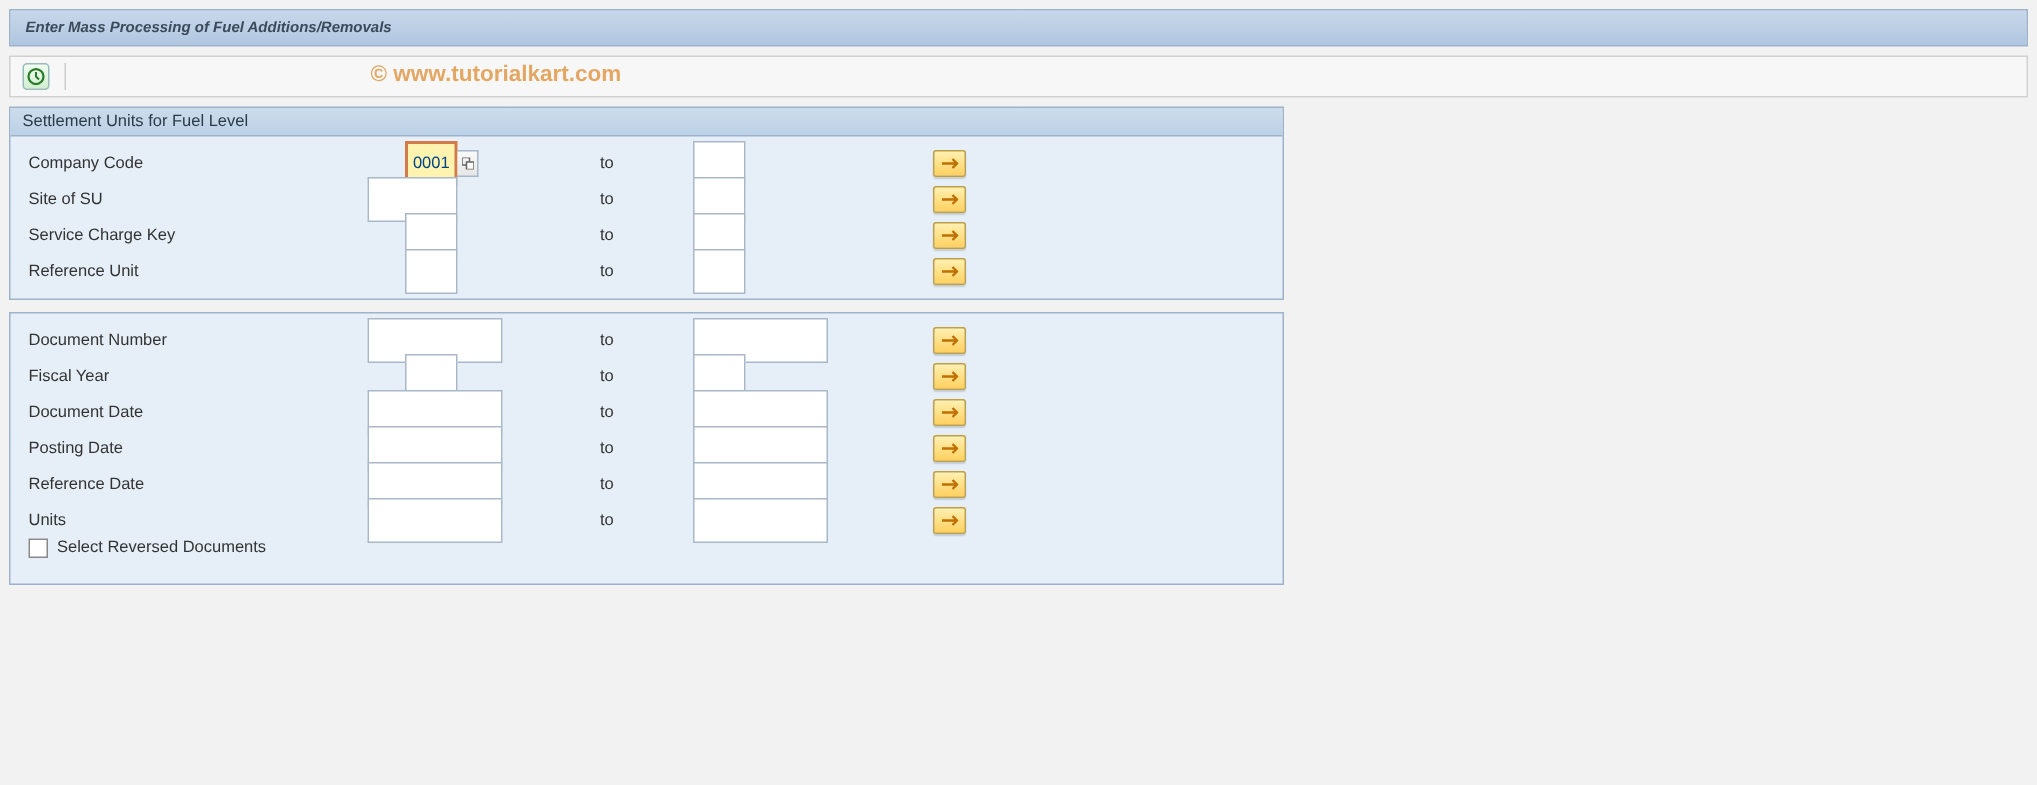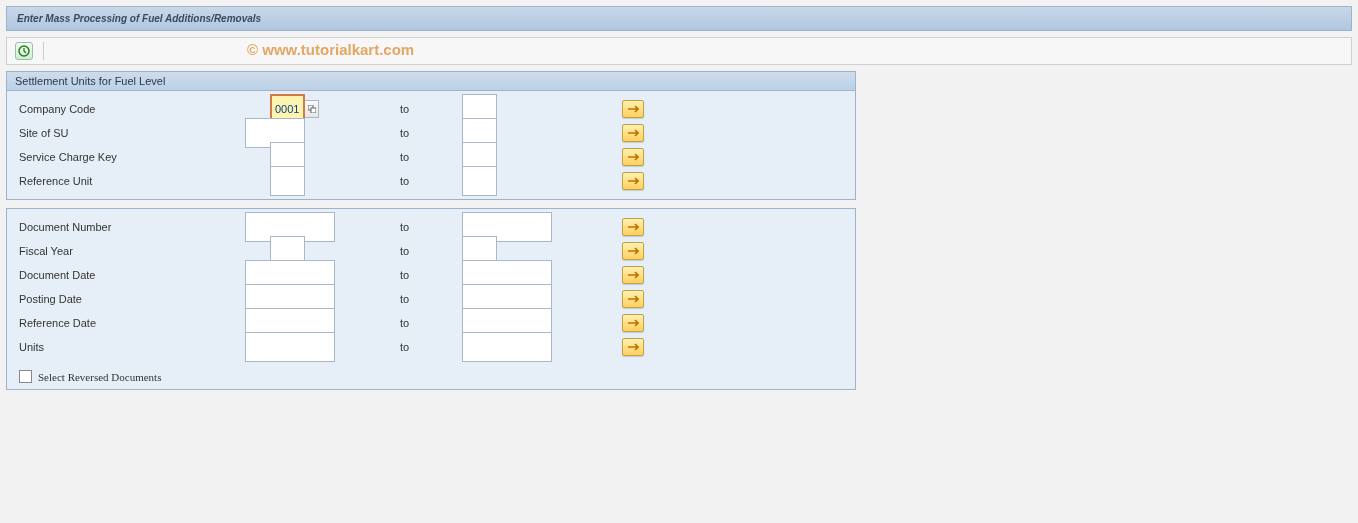--- a/index.html
+++ b/index.html
@@ -59,21 +59,21 @@
       padding: 3px 8px;
       font-size: 11px;
       color: #2a3a4a;
     }
     .gb-body{padding:6px 8px;}
     .row{display:flex;align-items:center;height:24px;}
     .lbl{width:230px;padding-left:4px;}
     .to-lbl{width:62px;text-align:left;}
     .inp{
       border:1px solid #a8b8c8;background:#fff;height:30px;
-      font-size:11px;padding:1px 3px;
+      font-size:11px;padding:1px 3px;text-align:center;
     }
     .inp.w35{width:35px;}
     .inp.w60{width:60px;}
     .inp.w90{width:90px;}
     .inp.highlight{background:#fff3b0;border:2px solid #d27a4a;color:#004488;}
     .f4{
       width:14px;height:18px;border:1px solid #a8b8c8;border-left:none;
       background:linear-gradient(to bottom,#fafafa,#e6e6e6);
       display:flex;align-items:center;justify-content:center;
       cursor:pointer;
@@ -81,21 +81,21 @@
     .f4 svg{width:8px;height:8px;}
     .cell-from-wrap{display:flex;align-items:center;width:155px;}
     .cell-to-wrap{display:flex;align-items:center;width:160px;}
     .multi-btn{
       width:22px;height:18px;border:1px solid #c0a040;
       background:linear-gradient(to bottom,#fff0b0,#ffd060);
       border-radius:2px;display:flex;align-items:center;justify-content:center;
       cursor:pointer;box-shadow:0 1px 1px rgba(0,0,0,.15);
     }
     .multi-btn svg{width:12px;height:10px;}
-    .chk-row{display:flex;align-items:flex-end;height:24px;padding-left:4px;gap:6px;font-family:Liberation Serif, serif;}
+    .chk-row{display:flex;align-items:flex-start;height:24px;padding-left:4px;gap:6px;}
     .chkbox{width:13px;height:13px;border:1px solid #888;background:#fff;}
   </style>
 </head>
 <body>
 
 <div class="title-bar">Enter Mass Processing of Fuel Additions/Removals</div>
 
 <div class="toolbar">
   <div class="tb-icon">
     <svg viewBox="0 0 12 12">

